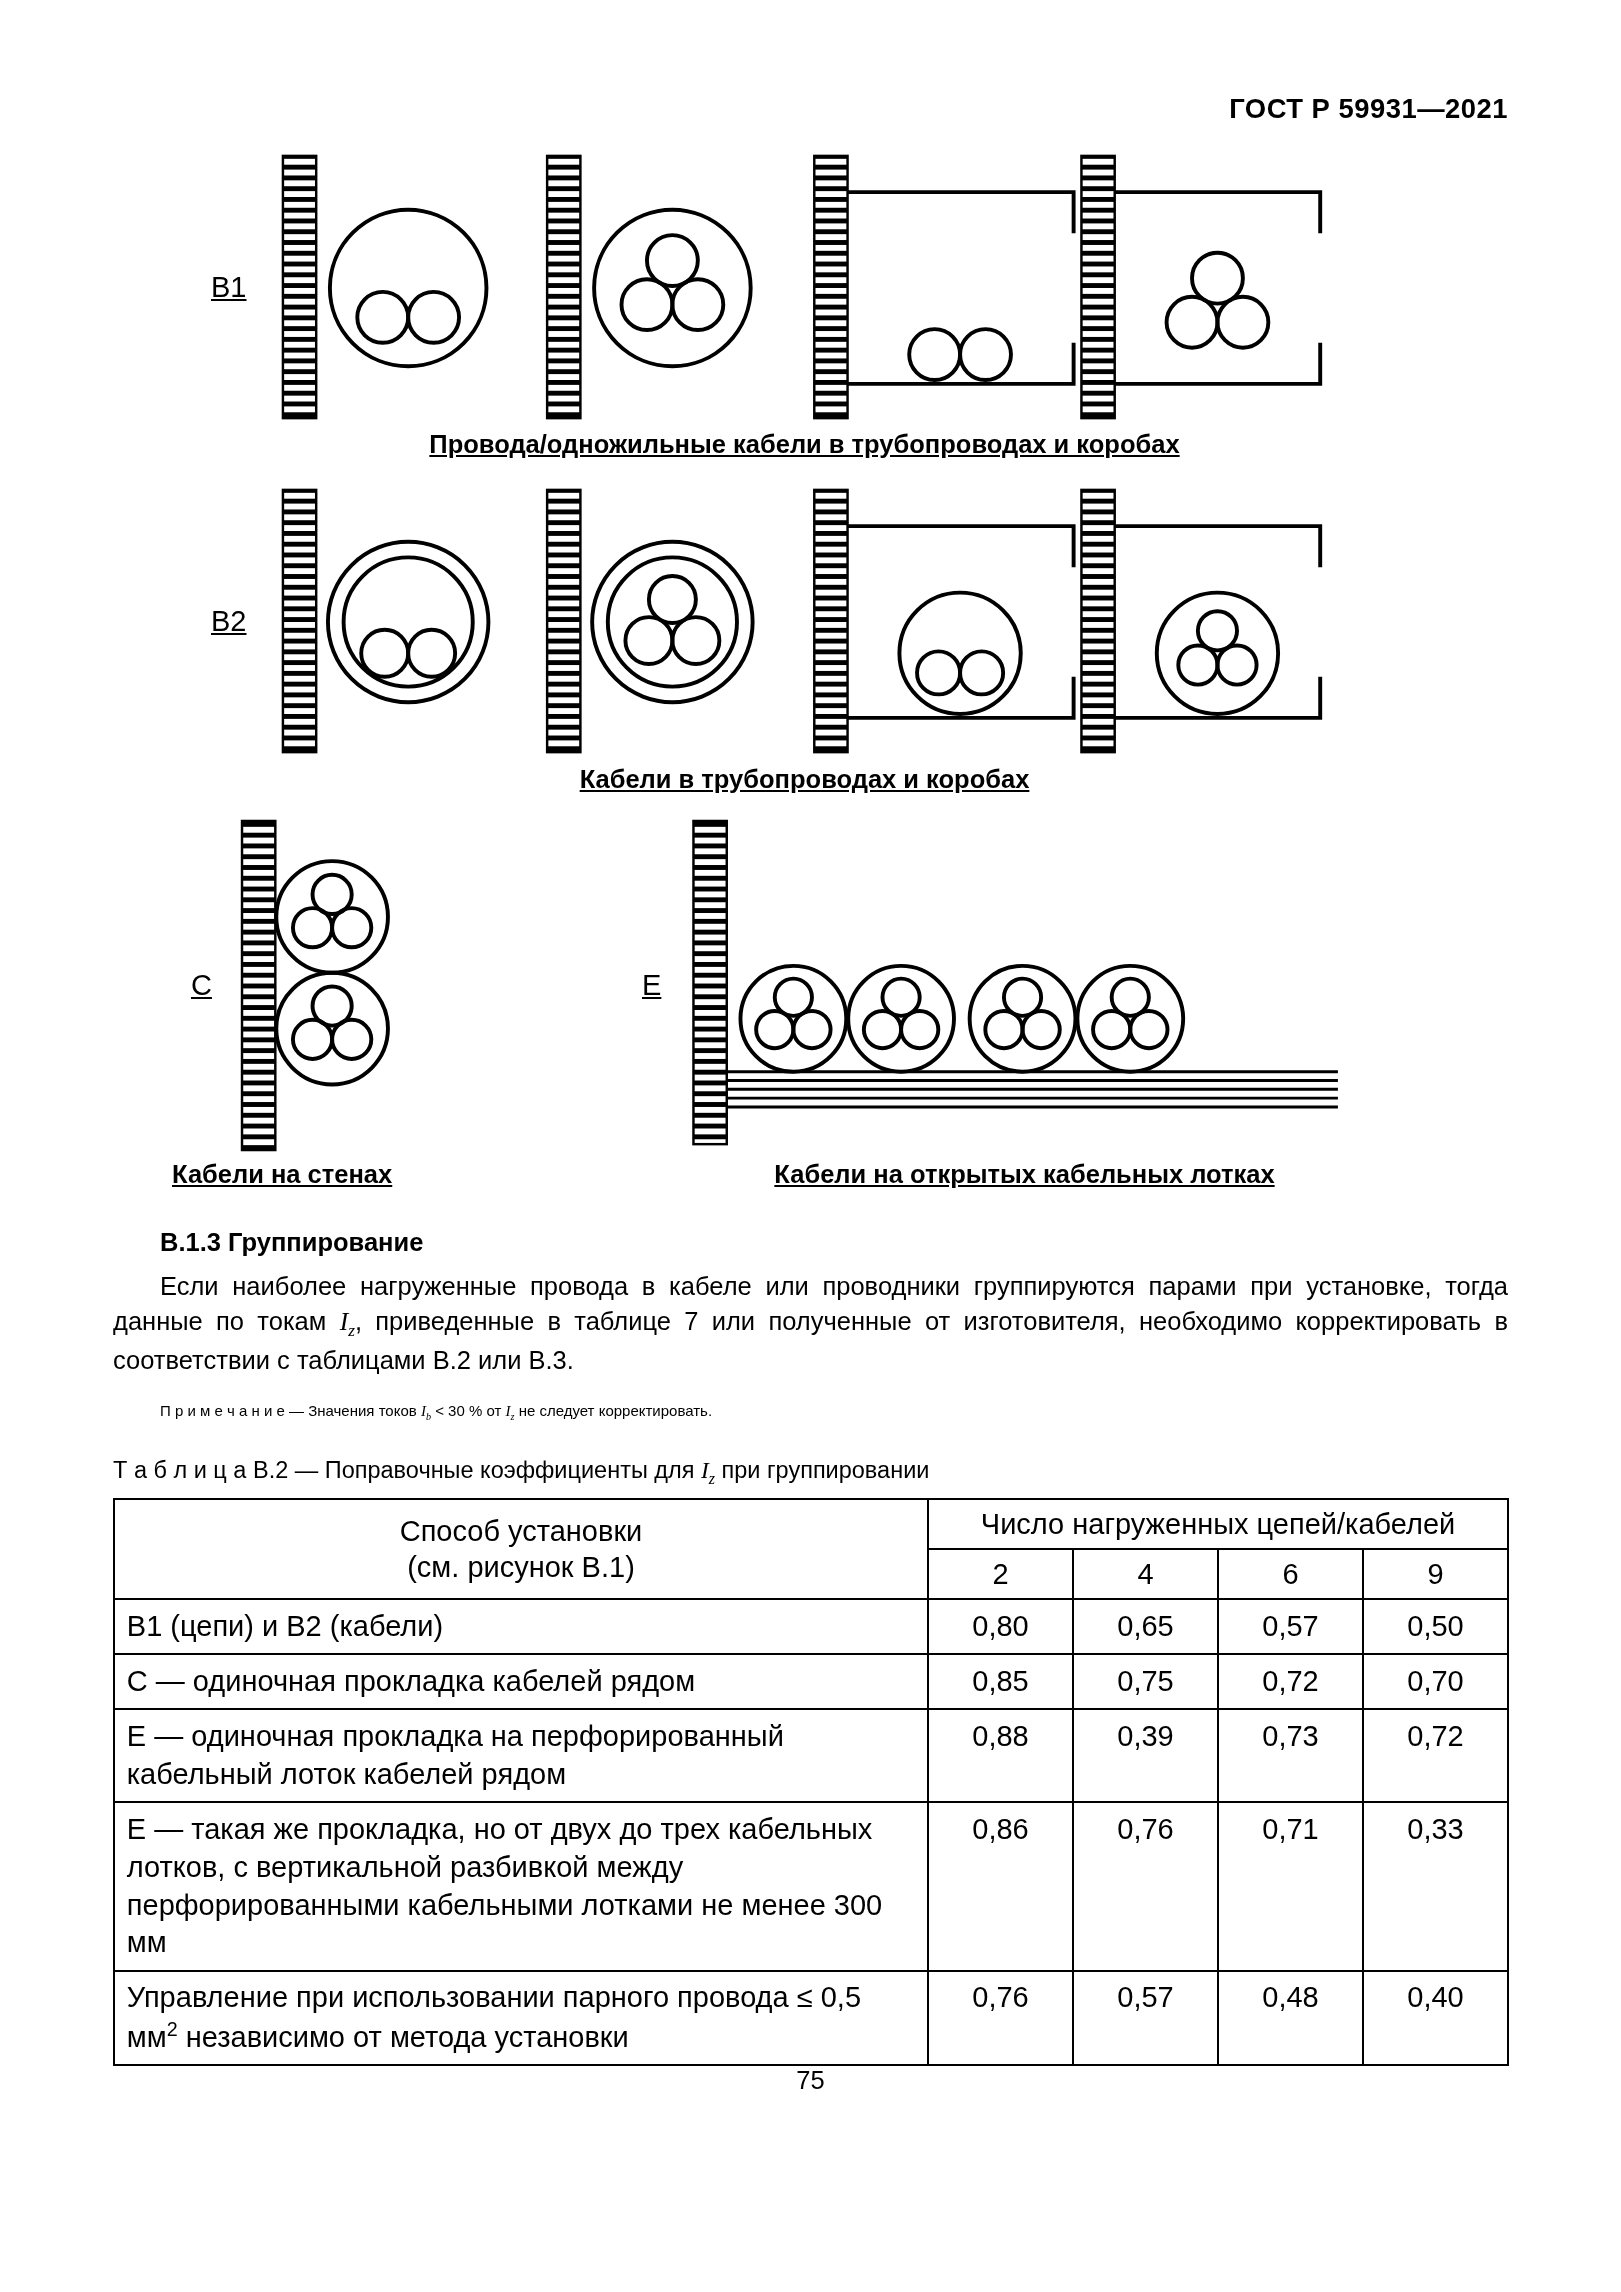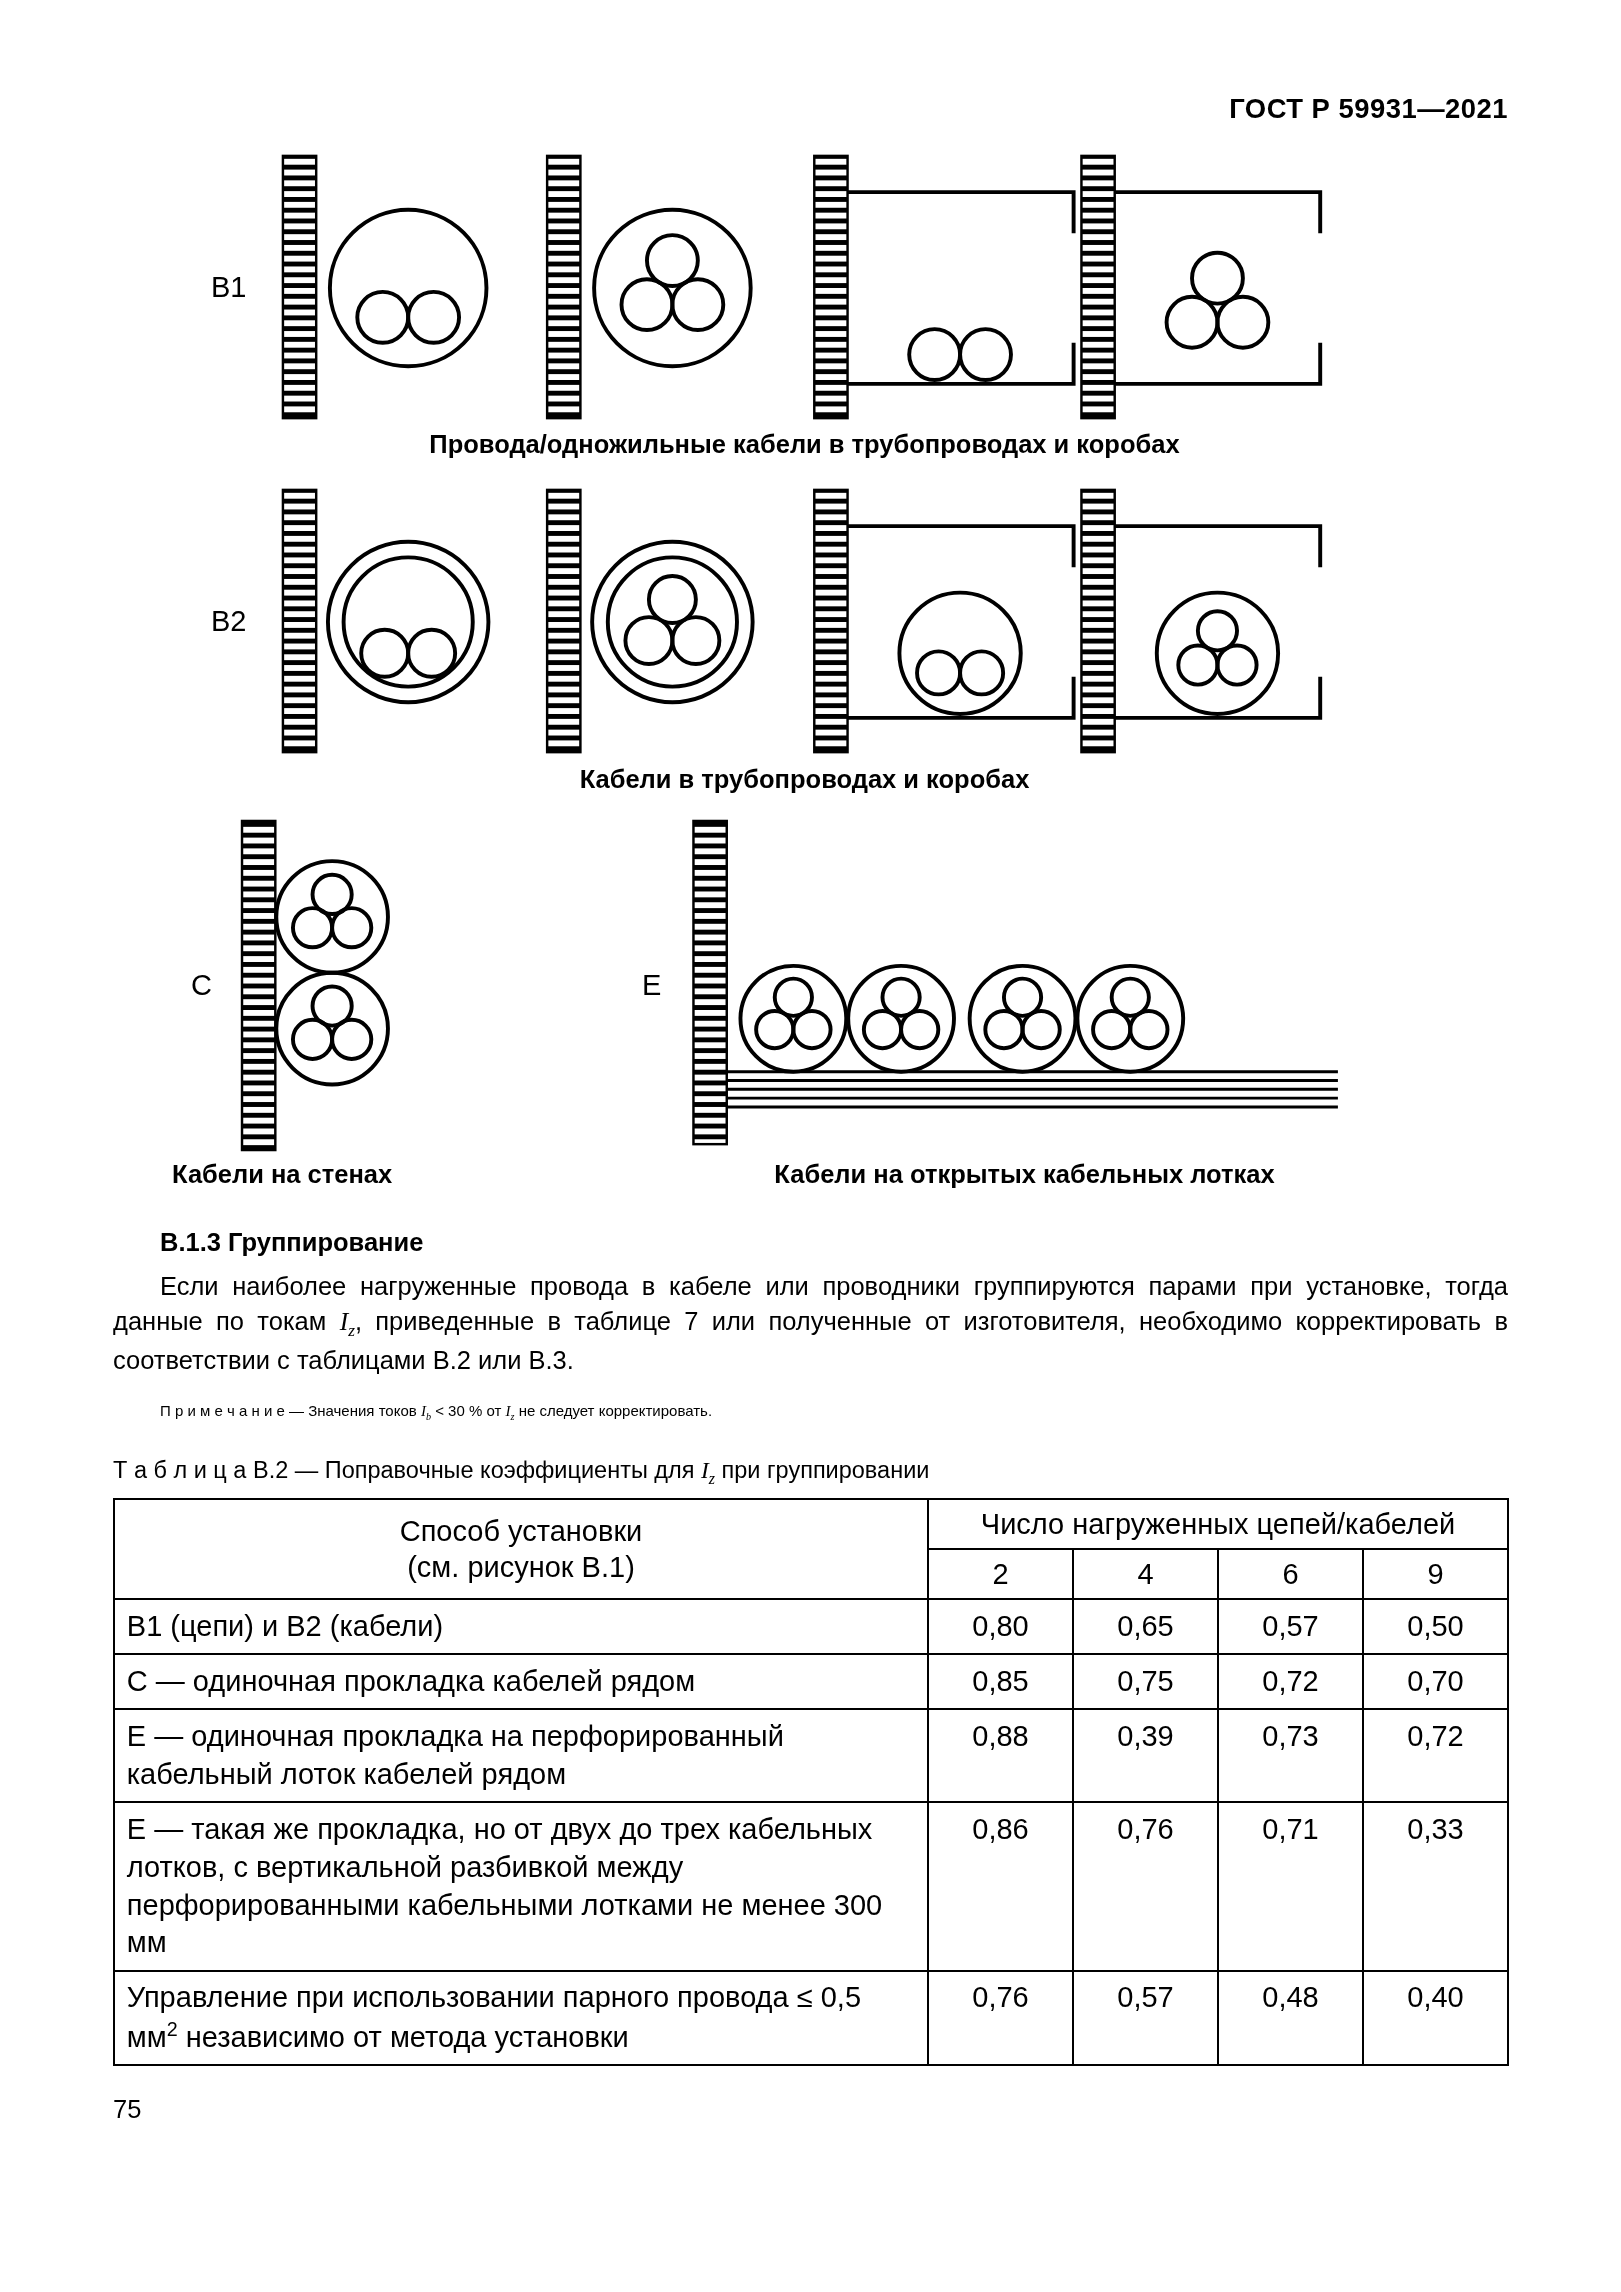--- a/index.html
+++ b/index.html
@@ -1,21 +1,21 @@
 <!DOCTYPE html>
 <html><head>
 <meta charset="utf-8">
 <style>
   * { margin:0; padding:0; box-sizing:border-box; }
   body { background:#ffffff; color:#000; font-family:"Liberation Sans", sans-serif; }
   .page { position:relative; width:1621px; height:2135px; background:#fff; padding:93px 113px 0 113px; overflow:hidden; }
 
   .doc-header { font-size:27.4px; font-weight:700; text-align:right; letter-spacing:0.5px; }
 
-  .figure { margin-top:25.5px; }
+  .figure { margin-top:25.5px;text-decoration:underline; }
   .fig-row { display:flex; align-items:center; }
   .fig-label { font-size:29px; flex:0 0 69px; }
   .row-b .fig-label { margin-left:98px; }
   .fig-caption { font-weight:700; font-size:25.5px; text-align:center; width:1049px; margin:5.9px 0 25.5px 167px; }
 
   .fig-row-ce { display:flex; align-items:center; margin-top:9.8px; }
   .label-c { margin-left:78px; flex:0 0 49px; font-size:29px; }
   .label-e { margin-left:206px; flex:0 0 49px; font-size:29px; }
   .ce-captions { display:flex; margin-top:7.8px; }
   .cap-c { width:333px; margin-left:59px; font-weight:700; font-size:25.5px; text-align:left; }
@@ -32,21 +32,21 @@
 
   .table-caption { font-size:23.5px; margin-top:35px; margin-bottom:9.8px; }
   table { border-collapse:collapse; width:100%; border:2.9px solid #000; table-layout:fixed; }
   th, td { border:2px solid #000; font-size:29px; font-weight:400; }
   th { text-align:center; vertical-align:middle; padding:5.9px 7.8px; line-height:1.25; }
   td { padding:7.8px 11.8px; vertical-align:top; line-height:1.3; }
   td.val { text-align:center; }
   col.c-method { width:814px; }
   col.c-val { width:145px; }
 
-  .page-number { text-align:left; font-size:25.5px; margin-top:29px; }
+  .page-number { text-align:center; font-size:25.5px; }
 
   svg { display:block; }
 </style>
 </head>
 <body>
 
 <div class="page">
 
   <div class="doc-header">ГОСТ Р 59931—2021</div>
 

